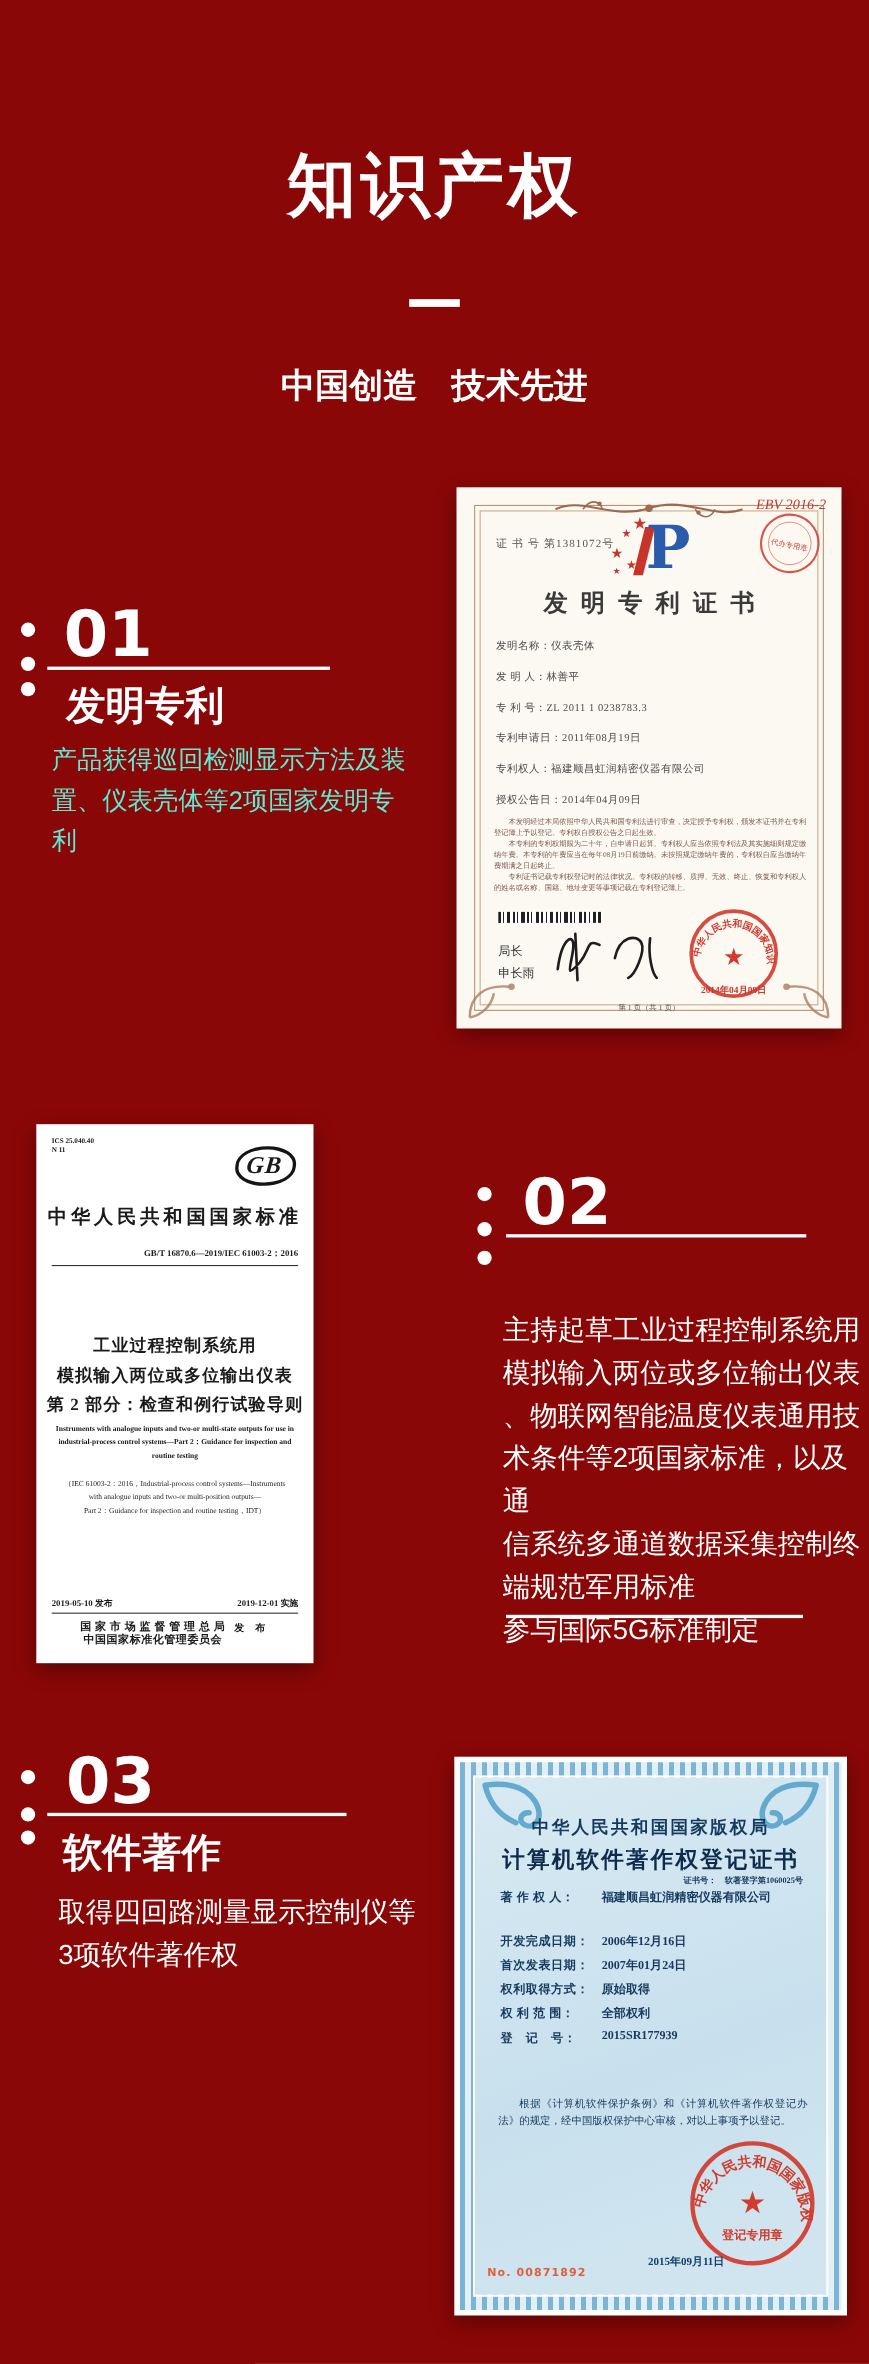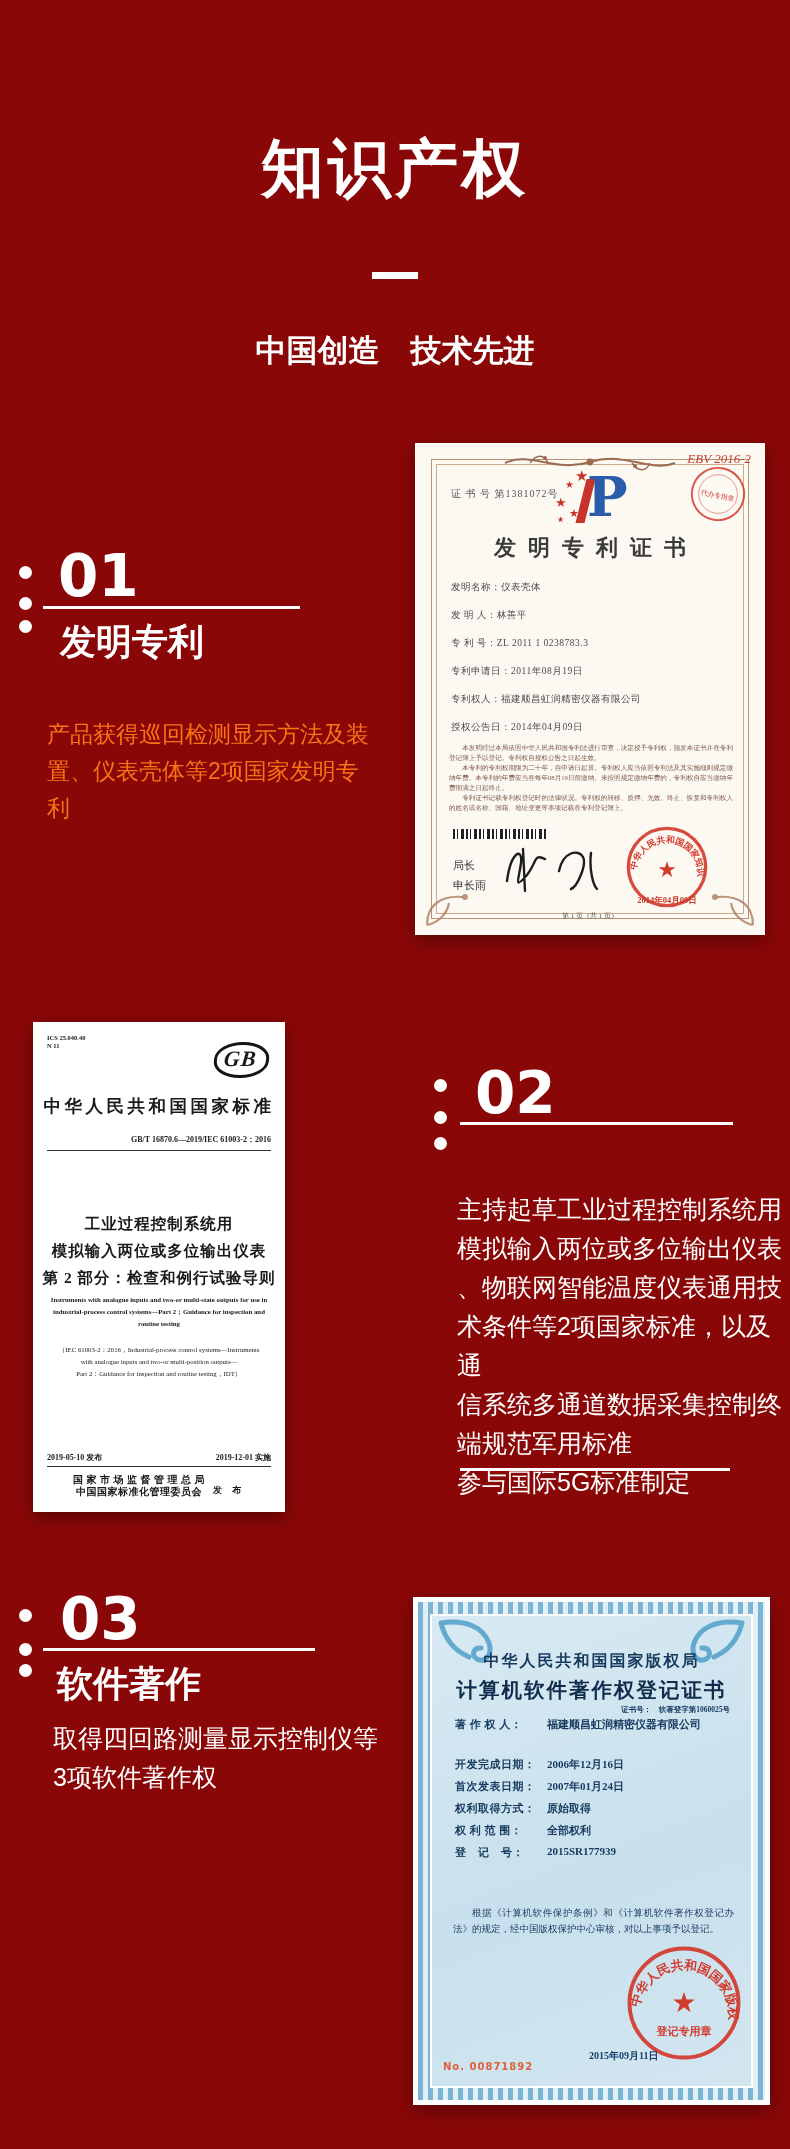--- a/index.html
+++ b/index.html
@@ -11,21 +11,21 @@
   
   .main-title{top:126px;left:0;width:790px;text-align:center;font-size:63px;font-weight:900;letter-spacing:4px;color:#fff;}
   .title-divider{top:272px;left:372px;width:46px;height:7px;background:#fff;}
   .subtitle{top:330px;left:0;width:790px;text-align:center;font-size:31px;font-weight:700;color:#fff;}
 
   
   .dot{width:13px;height:13px;border-radius:50%;background:#fff;}
   .sec-num{font-size:58px;font-weight:800;color:#fff;font-family:"DejaVu Sans",sans-serif;}
   .sec-rule{height:3px;background:#fff;}
   .sec-head{font-size:36px;font-weight:800;color:#fff;}
-  .sec-body{font-size:23px;line-height:37px;color:#f97316;font-weight:500;margin-top:44px;}
+  .sec-body{font-size:23px;line-height:37px;color:#5eead4;font-weight:500;}
   .sec-body2{font-size:25px;line-height:39px;color:#fff;font-weight:500;}
 
   
   .patent-cert{left:415px;top:443px;width:350px;height:492px;background:#fcf9f3;box-shadow:0 6px 18px rgba(0,0,0,.35);font-family:"Liberation Serif",serif;}
   .p-frame{position:absolute;inset:16px;border:1.5px solid #bb9373;}
   .p-frame-inner{position:absolute;inset:4px;border:0.5px solid #cdab8b;}
   .p-flourish{position:absolute;top:6px;left:85px;}
   .p-handcode{position:absolute;top:8px;right:14px;color:#c23a2e;font-style:italic;font-size:13px;}
   .p-certno{position:absolute;top:44px;left:36px;font-size:10px;color:#555;letter-spacing:1px;}
   .p-logo{position:absolute;top:28px;left:140px;width:74px;height:62px;}
@@ -53,21 +53,21 @@
   .gb-logo{position:absolute;top:20px;right:16px;font-size:22px;font-weight:800;font-style:italic;border:3px solid #151515;border-radius:50% / 46%;padding:1px 9px 3px 7px;transform:skewX(-6deg);letter-spacing:1px;}
   .gb-label{position:absolute;top:72px;left:0;width:100%;text-align:center;font-size:17.5px;font-weight:700;letter-spacing:3.5px;}
   .gb-no{position:absolute;top:112px;right:14px;font-size:8px;font-weight:700;}
   .gb-rule{position:absolute;top:128px;left:14px;right:14px;height:1px;background:#333;}
   .gb-title{position:absolute;top:188px;left:0;width:100%;text-align:center;font-size:15.5px;font-weight:700;line-height:27px;letter-spacing:1px;}
   .gb-title-en{position:absolute;top:272px;left:10px;right:10px;text-align:center;font-size:6.8px;font-weight:700;line-height:12px;}
   .gb-idt{position:absolute;top:322px;left:12px;right:12px;text-align:center;font-size:6.8px;line-height:12px;color:#222;}
   .gb-dates{position:absolute;top:430px;left:14px;right:14px;font-size:8px;font-weight:700;}
   .gb-dates .impl{float:right;}
   .gb-dates-rule{position:absolute;top:444px;left:14px;right:14px;height:1px;background:#333;}
-  .gb-issuer-row{position:absolute;top:452px;left:0;width:100%;display:flex;justify-content:center;align-items:flex-end;gap:8px;}
+  .gb-issuer-row{position:absolute;top:452px;left:0;width:100%;display:flex;justify-content:center;align-items:flex-start;gap:8px;}
   .gb-issuer{font-size:10px;font-weight:700;line-height:11.5px;text-align:center;letter-spacing:0.5px;}
   .gb-fabu{font-size:9px;font-weight:700;letter-spacing:4px;}
 
   
   .sw-cert{left:413px;top:1597px;width:357px;height:508px;background:#fff;box-shadow:0 6px 18px rgba(0,0,0,.35);font-family:"Liberation Serif",serif;}
   .sw-border{position:absolute;inset:5px;background:repeating-linear-gradient(90deg,#7ab5d6 0 5px,#e2eff7 5px 10px);}
   .sw-inner{position:absolute;inset:17px;background:linear-gradient(160deg,#d8eaf3 0%,#c8e0ed 55%,#d2e6f0 100%);border:2px solid #ffffff;}
   .sw-corner{position:absolute;top:20px;}
   .sw-auth{position:absolute;top:54px;left:0;width:100%;text-align:center;font-size:16px;font-weight:700;letter-spacing:2px;color:#16395e;}
   .sw-title{position:absolute;top:79px;left:0;width:100%;text-align:center;font-size:20.5px;font-weight:800;letter-spacing:2px;color:#102c4d;}

